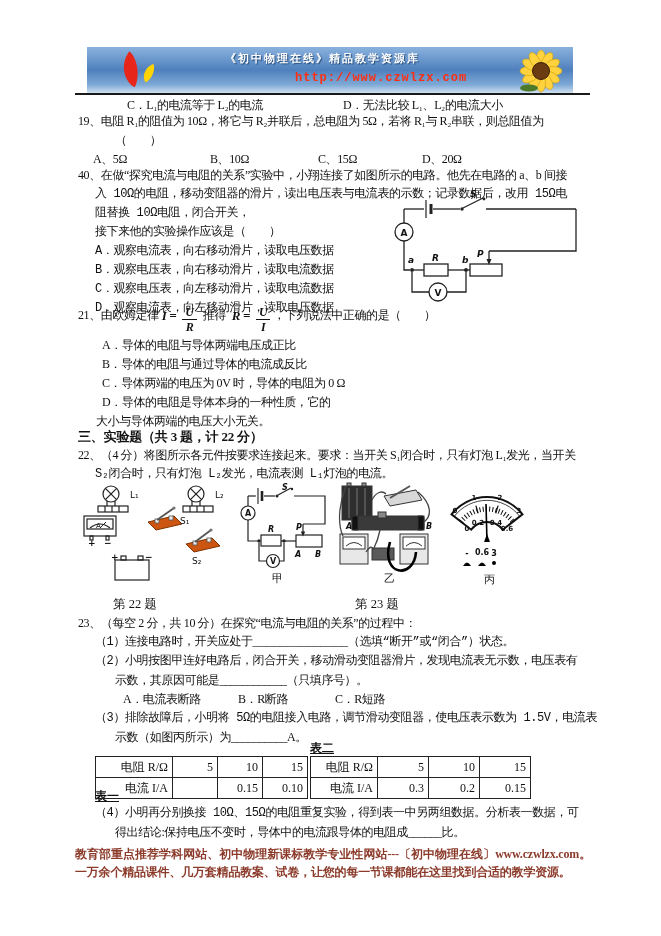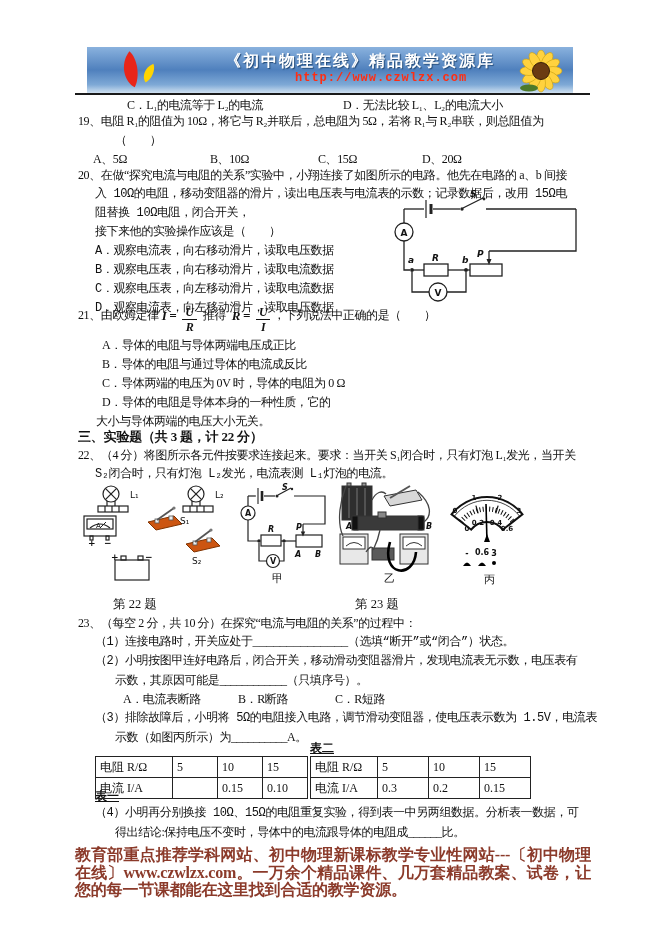--- a/index.html
+++ b/index.html
@@ -5,46 +5,46 @@
   html,body{margin:0;padding:0;background:#888;}
   .page{position:relative;width:661px;height:936px;background:#ffffff;overflow:hidden;
         font-family:"Liberation Serif",serif;color:#111;}
   .abs{position:absolute;}
   .ln{font-size:12px;letter-spacing:-0.4px;line-height:19px;white-space:nowrap;}
   .ind{padding-left:17px;font-family:Liberation Mono, monospace;}
   .ind2{padding-left:37px;}
   
   .banner{position:absolute;left:87px;top:47px;width:486px;height:46px;overflow:hidden;
           background:linear-gradient(180deg,#8ab2de 0%,#4f80bd 50%,#7ea9d6 82%,#cfe0f0 100%);}
-  .banner-title{position:absolute;left:138px;top:4px;color:#fff;font-weight:bold;font-size:16px;
+  .banner-title{position:absolute;left:138px;top:4px;color:#fff;font-weight:bold;font-size:11px;
           letter-spacing:2px;text-shadow:1px 1px 1px #234a77;font-family:"Liberation Serif",serif;}
   .banner-url{position:absolute;left:208px;top:24px;color:#ff2d12;font-weight:bold;font-size:12px;
           letter-spacing:1px;font-family:"Liberation Mono",monospace;}
   .rule{position:absolute;left:75px;top:93px;width:515px;height:2px;background:#1a1a1a;}
   
   .fline{display:flex;align-items:flex-start;height:30px;}
   .fvar{font-family:"Liberation Serif",serif;font-style:italic;font-weight:bold;font-size:13px;margin:0 3px;}
   .frac{display:inline-flex;flex-direction:column;align-items:center;line-height:1;
         font-family:"Liberation Serif",serif;font-style:italic;font-weight:bold;font-size:12px;margin:0 3px;}
   .frac .num{padding:0 3px 1px;border-bottom:1.3px solid #111;}
   .frac .den{padding-top:1px;}
   .sec{font-size:13px;font-weight:bold;letter-spacing:-0.2px;white-space:nowrap;}
   
   .optrow{display:flex;}
   .optrow span{display:inline-block;}
   
   .ttl{font-size:12px;font-weight:bold;text-decoration:underline;}
   table.dt{border-collapse:collapse;font-size:12px;}
-  table.dt td{border:1px solid #222;height:20px;text-align:left;padding:0 4px;}
+  table.dt td{border:1px solid #222;height:20px;text-align:right;padding:0 4px;}
   table.t1 td:first-child{width:68px;}
   table.t1 td{width:36px;}
   table.t2 td:first-child{width:58px;}
   table.t2 td{width:42px;}
   .footer{position:absolute;left:75px;top:846px;width:516px;color:#8b3a2a;font-weight:bold;
-          font-size:16px;line-height:17.5px;letter-spacing:-0.2px;word-break:break-all;text-align:justify;}
+          font-size:12px;line-height:17.5px;letter-spacing:-0.2px;word-break:break-all;text-align:justify;}
   svg text{font-family:"DejaVu Sans",sans-serif;fill:#111;}
   .cap{font-size:12.5px;}
 </style>
 </head>
 <body>
 
 <div class="page">
 
   <div class="banner">
     <svg class="abs" style="left:22px;top:2px" width="60" height="42" viewBox="0 0 60 42">
@@ -84,21 +84,21 @@
     <div class="ind2">（　　）</div>
     <div class="optrow" style="padding-left:15px">
       <span style="width:117px">A、5Ω</span>
       <span style="width:108px">B、10Ω</span>
       <span style="width:104px">C、15Ω</span>
       <span>D、20Ω</span>
     </div>
   </div>
 
   <div class="abs ln" style="left:78px;top:166px;">
-    <div>20、在做“探究电流与电阻的关系”实验中，小翔连接了如图所示的电路。他先在电路的 a、b 间接</div>
+    <div>40、在做“探究电流与电阻的关系”实验中，小翔连接了如图所示的电路。他先在电路的 a、b 间接</div>
     <div class="ind">入 10Ω的电阻，移动变阻器的滑片，读出电压表与电流表的示数；记录数据后，改用 15Ω电</div>
     <div class="ind">阻替换 10Ω电阻，闭合开关，</div>
     <div class="ind">接下来他的实验操作应该是（　　）</div>
     <div class="ind">A．观察电流表，向右移动滑片，读取电压数据</div>
     <div class="ind">B．观察电压表，向右移动滑片，读取电流数据</div>
     <div class="ind">C．观察电压表，向左移动滑片，读取电流数据</div>
     <div class="ind">D．观察电流表，向左移动滑片，读取电压数据</div>
   </div>
 
   <svg class="abs" style="left:390px;top:189px;" width="200" height="122" viewBox="0 0 200 122">

